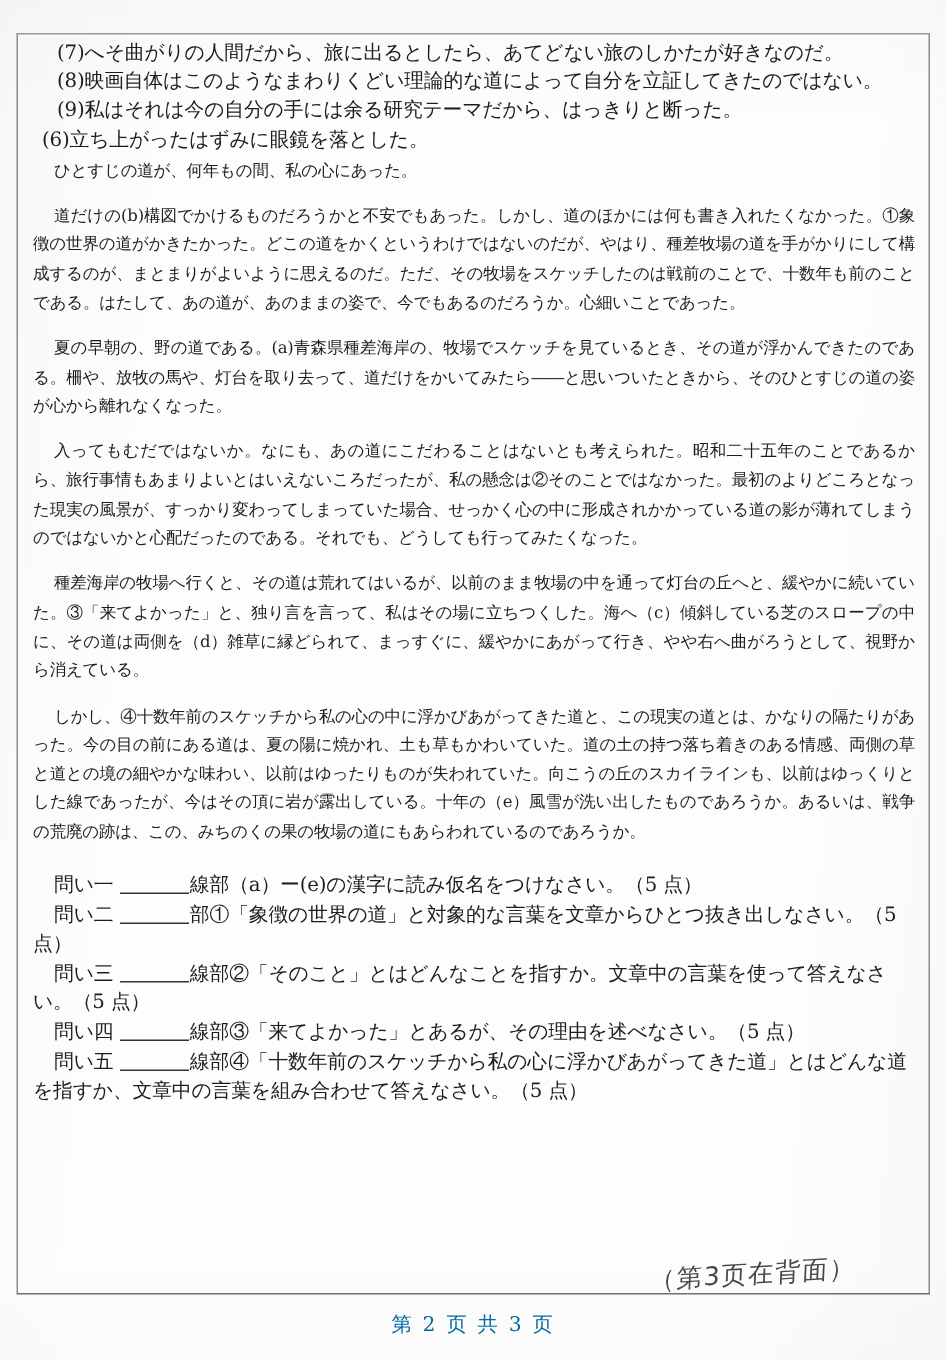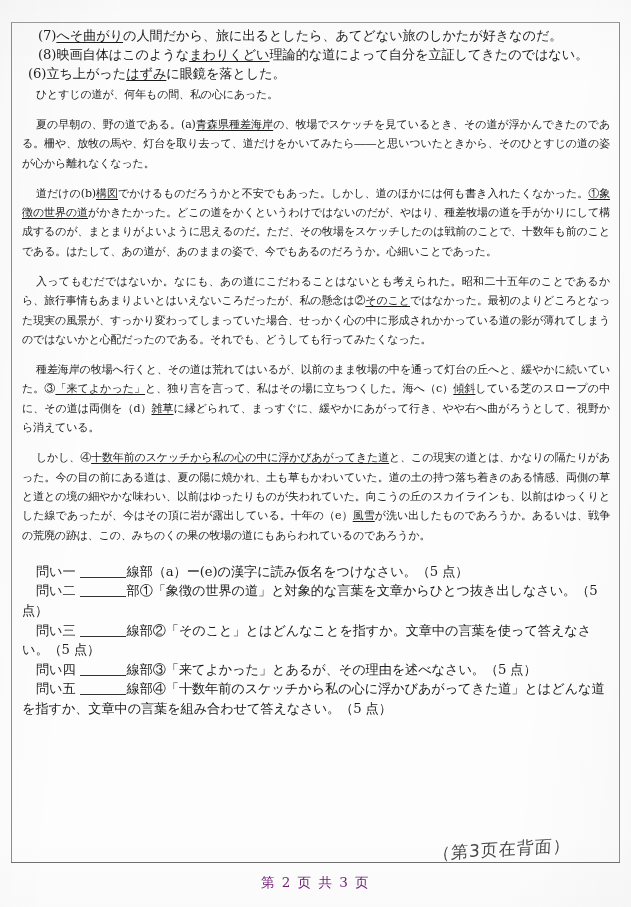--- a/index.html
+++ b/index.html
@@ -84,21 +84,21 @@
     margin-top: 17px;
   }
   .qitem {
     font-size: 13.2px;
     line-height: 19.6px;
     text-indent: 14px;
     letter-spacing: -0.1px;
     text-align: left;
   }
 
-  .u { text-decoration: underline; text-underline-offset: 1.5px; }
+  .u { text-underline-offset: 1.5px; }
   .blank {
     display: inline-block;
     width: 46px;
     border-bottom: 1.1px solid #333;
     vertical-align: -2px;
     margin: 0 1px 0 4px;
   }
 
   
   .handwriting {
@@ -124,45 +124,46 @@
     border-top: 1.3px solid #6f6f6f;
   }
   .footer {
     position: absolute;
     left: 0;
     top: 874px;
     width: 631px;
     text-align: center;
     font-size: 13.5px;
     letter-spacing: 1.5px;
-    color: #701a75;
+    color: #0369a1;
     font-family: "DejaVu Serif", "Liberation Serif", serif;
   }
 </style>
 </head>
 <body>
 
 <div class="page">
 
   <div class="paper-tone"></div>
   <div class="sheet-frame"></div>
 
   <div class="content">
 
     <div class="numlist">
         <div class="numitem"><span>(7)</span><span></span><span class="u">へそ曲がり</span><span>の人間だから、旅に出るとしたら、あてどない旅のしかたが好きなのだ。</span></div>
         <div class="numitem"><span>(8)</span><span>映画自体はこのような</span><span class="u">まわりくどい</span><span>理論的な道によって自分を立証してきたのではない。</span></div>
+        <div class="numitem"><span>(9)</span><span>私はそれは今の自分の</span><span class="u">手には余る</span><span>研究テーマだから、はっきりと断った。</span></div>
         <div class="numitem wide"><span>(6)</span><span>立ち上がった</span><span class="u">はずみ</span><span>に眼鏡を落とした。</span></div>
       </div>
 
 
     <div>
         <p class="para"><span>ひとすじの道が、何年もの間、私の心にあった。</span></p>
+        <p class="para"><span>道だけの(b)</span><span class="u">構図</span><span>でかけるものだろうかと不安でもあった。しかし、道のほかには何も書き入れたくなかった。</span><span class="u">①象徴の世界の道</span><span>がかきたかった。どこの道をかくというわけではないのだが、やはり、種差牧場の道を手がかりにして構成するのが、まとまりがよいように思えるのだ。ただ、その牧場をスケッチしたのは戦前のことで、十数年も前のことである。はたして、あの道が、あのままの姿で、今でもあるのだろうか。心細いことであった。</span></p>
         <p class="para"><span>夏の早朝の、野の道である。(a)</span><span class="u">青森県種差海岸</span><span>の、牧場でスケッチを見ているとき、その道が浮かんできたのである。柵や、放牧の馬や、灯台を取り去って、道だけをかいてみたら――と思いついたときから、そのひとすじの道の姿が心から離れなくなった。</span></p>
-        <p class="para"><span>道だけの(b)</span><span class="u">構図</span><span>でかけるものだろうかと不安でもあった。しかし、道のほかには何も書き入れたくなかった。</span><span class="u">①象徴の世界の道</span><span>がかきたかった。どこの道をかくというわけではないのだが、やはり、種差牧場の道を手がかりにして構成するのが、まとまりがよいように思えるのだ。ただ、その牧場をスケッチしたのは戦前のことで、十数年も前のことである。はたして、あの道が、あのままの姿で、今でもあるのだろうか。心細いことであった。</span></p>
         <p class="para"><span>入ってもむだではないか。なにも、あの道にこだわることはないとも考えられた。昭和二十五年のことであるから、旅行事情もあまりよいとはいえないころだったが、私の懸念は②</span><span class="u">そのこと</span><span>ではなかった。最初のよりどころとなった現実の風景が、すっかり変わってしまっていた場合、せっかく心の中に形成されかかっている道の影が薄れてしまうのではないかと心配だったのである。それでも、どうしても行ってみたくなった。</span></p>
         <p class="para"><span>種差海岸の牧場へ行くと、その道は荒れてはいるが、以前のまま牧場の中を通って灯台の丘へと、緩やかに続いていた。③</span><span class="u">「来てよかった」</span><span>と、独り言を言って、私はその場に立ちつくした。海へ（c）</span><span class="u">傾斜</span><span>している芝のスロープの中に、その道は両側を（d）</span><span class="u">雑草</span><span>に縁どられて、まっすぐに、緩やかにあがって行き、やや右へ曲がろうとして、視野から消えている。</span></p>
         <p class="para"><span>しかし、④</span><span class="u">十数年前のスケッチから私の心の中に浮かびあがってきた道</span><span>と、この現実の道とは、かなりの隔たりがあった。今の目の前にある道は、夏の陽に焼かれ、土も草もかわいていた。道の土の持つ落ち着きのある情感、両側の草と道との境の細やかな味わい、以前はゆったりものが失われていた。向こうの丘のスカイラインも、以前はゆっくりとした線であったが、今はその頂に岩が露出している。十年の（e）</span><span class="u">風雪</span><span>が洗い出したものであろうか。あるいは、戦争の荒廃の跡は、この、みちのくの果の牧場の道にもあらわれているのであろうか。</span></p>
       </div>
 
     <div class="questions">
         <div class="qitem"><span>問い一</span><span class="blank"></span><span>線部（a）ー(e)の漢字に読み仮名をつけなさい。（5 点）</span></div>
         <div class="qitem"><span>問い二</span><span class="blank"></span><span>部①「象徴の世界の道」と対象的な言葉を文章からひとつ抜き出しなさい。（5 点）</span></div>
         <div class="qitem"><span>問い三</span><span class="blank"></span><span>線部②「そのこと」とはどんなことを指すか。文章中の言葉を使って答えなさい。（5 点）</span></div>
         <div class="qitem"><span>問い四</span><span class="blank"></span><span>線部③「来てよかった」とあるが、その理由を述べなさい。（5 点）</span></div>

